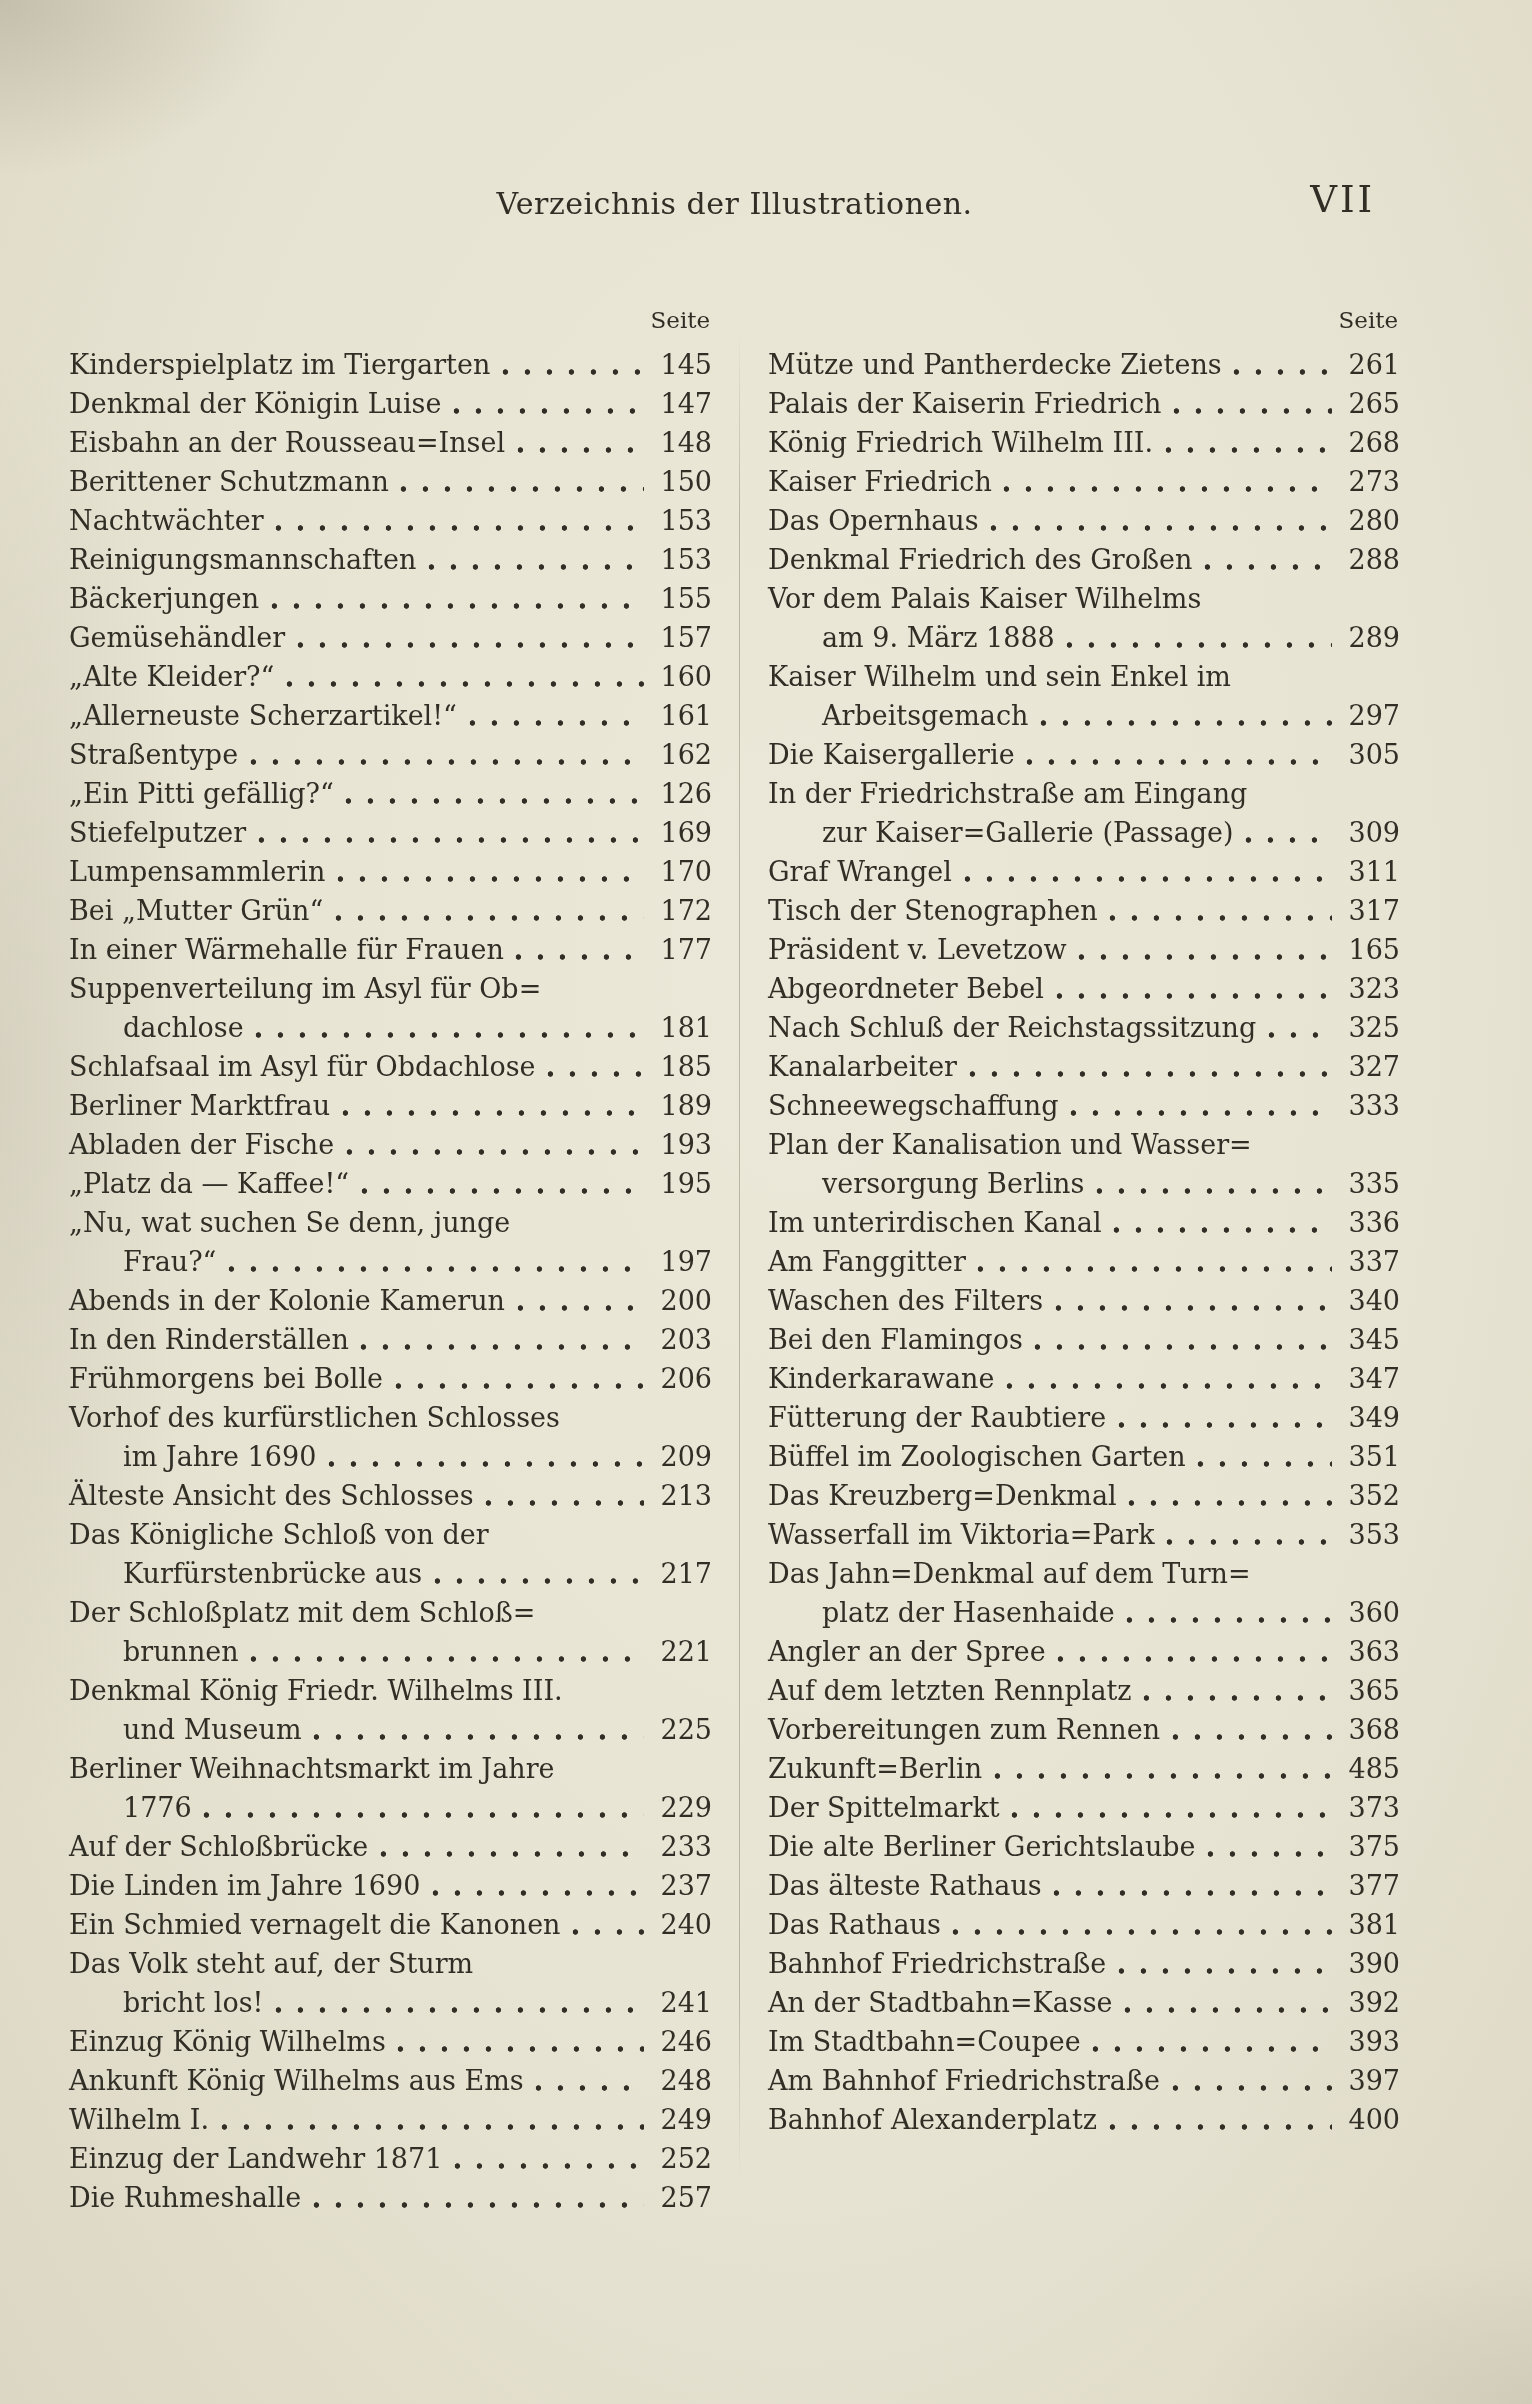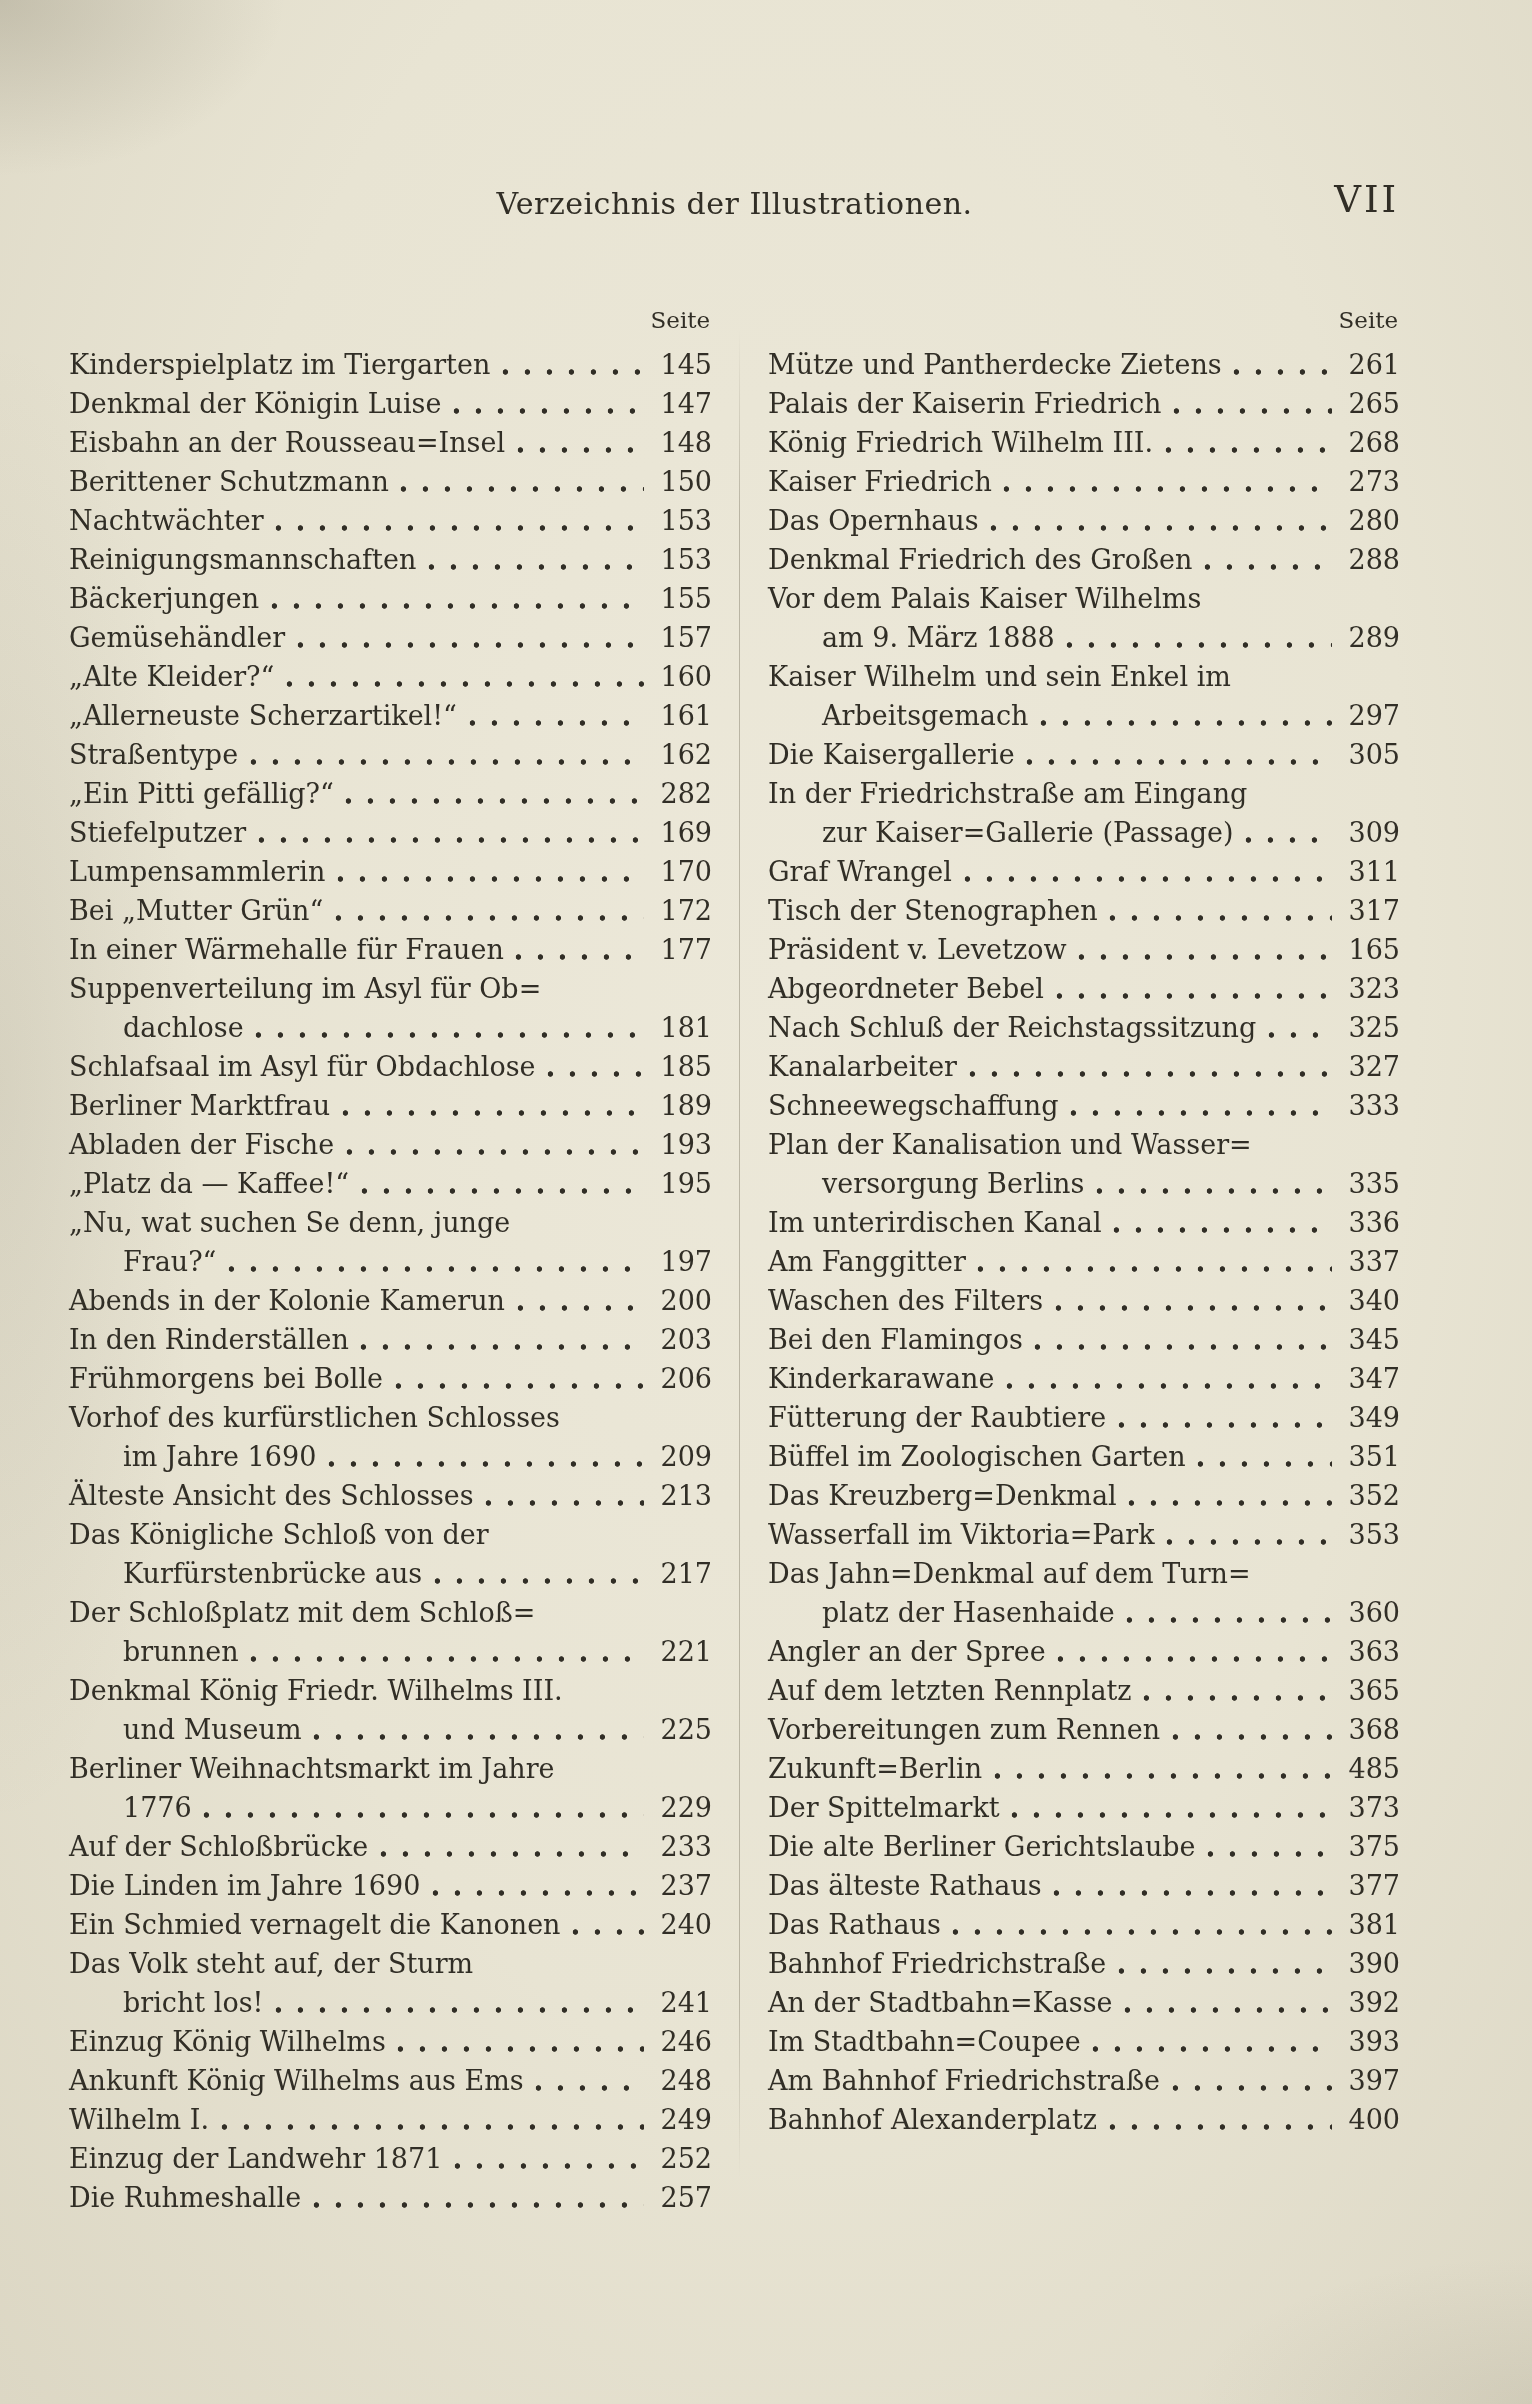--- a/index.html
+++ b/index.html
@@ -21,21 +21,21 @@
     position: absolute; inset: 0; pointer-events: none;
     background:
       radial-gradient(408px 252px at 0% 0%, rgba(96,90,70,.22), rgba(96,90,70,0) 70%),
       radial-gradient(291px 1067px at 0% 45%, rgba(96,90,70,.10), rgba(96,90,70,0) 70%),
       radial-gradient(485px 213px at 100% 100%, rgba(96,90,70,.10), rgba(96,90,70,0) 70%);
   }
 
   .page-header { position: relative; padding-top: 186px; }
   .header-inner { position: relative; margin: 0 132px 15px 69px; }
   .header-title { display: block; text-align: center; font-size: 30px; letter-spacing: 0.5px; }
-  .folio { position: absolute; right: 1px; top: -7.8px; font-size: 37px; letter-spacing: 2.9px; }
+  .folio { position: absolute; right: 25px; top: -7.8px; font-size: 37px; letter-spacing: 2.9px; }
 
   .columns { display: flex; align-items: stretch; margin: 83px 132px 0 69px; position: relative; }
   .col { font-size: 27px; line-height: 39px; }
   .col-left { width: 643px; }
   .col-right { flex: 1; min-width: 0; }
   .col-rule {
     width: 1px; margin: 25px 28px 39px 27px;
     background: linear-gradient(to bottom,
       rgba(105,99,80,0) 0%, rgba(105,99,80,.38) 10%,
       rgba(105,99,80,.38) 90%, rgba(105,99,80,0) 100%);
@@ -144,21 +144,21 @@
         <div class="row">
           <span class="txt">Straßentype</span>
           <span class="leader"></span>
           <span class="pg">162</span>
         </div>
       </div>
       <div class="entry">
         <div class="row">
           <span class="txt">„Ein Pitti gefällig?“</span>
           <span class="leader"></span>
-          <span class="pg">282</span>
+          <span class="pg">126</span>
         </div>
       </div>
       <div class="entry">
         <div class="row">
           <span class="txt">Stiefelputzer</span>
           <span class="leader"></span>
           <span class="pg">169</span>
         </div>
       </div>
       <div class="entry">

